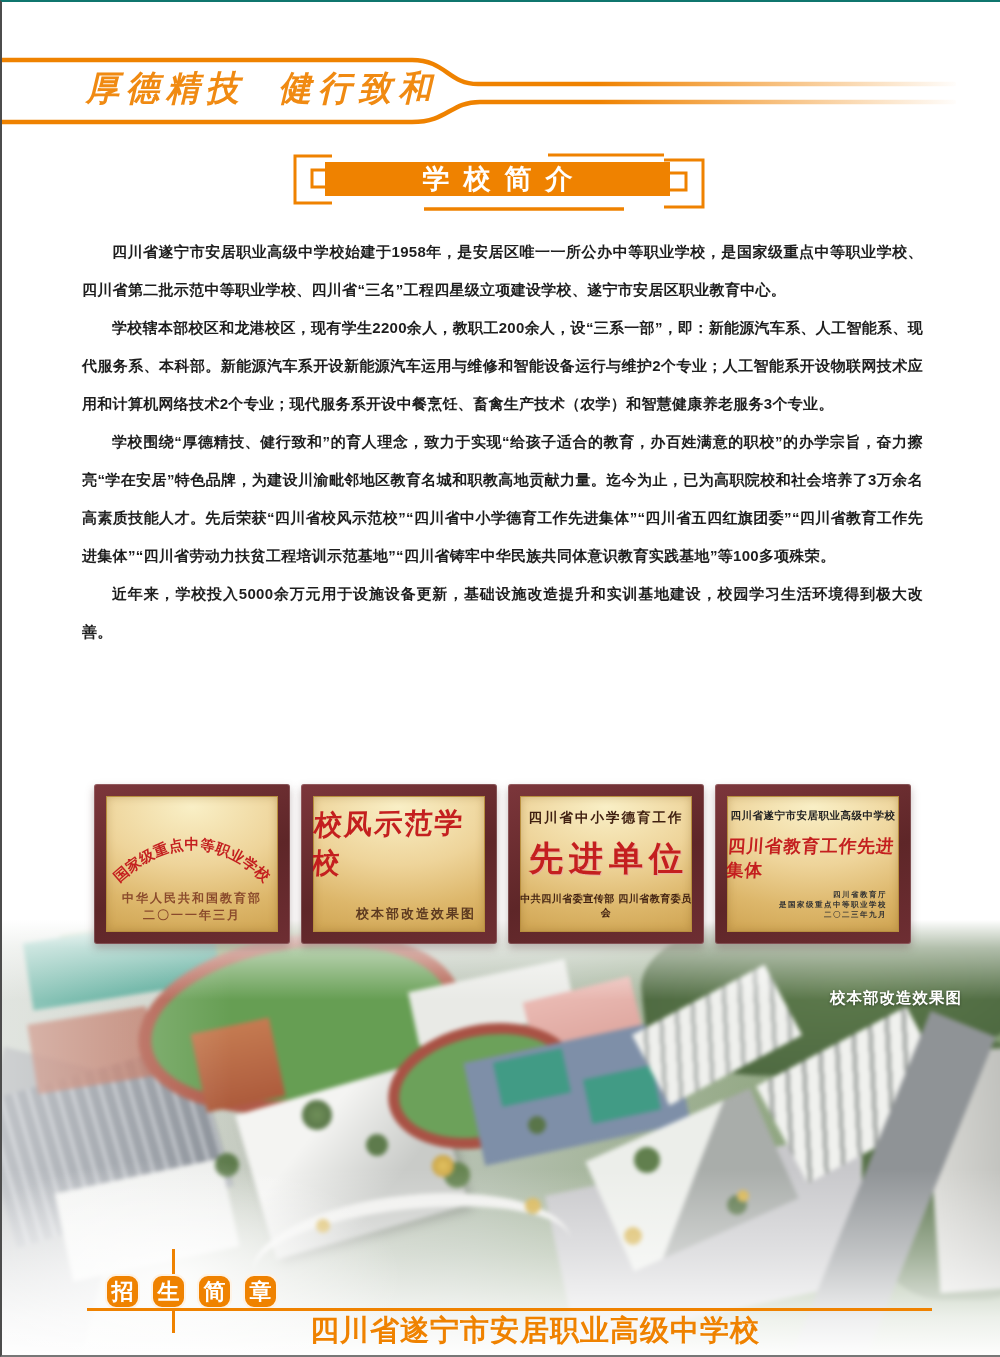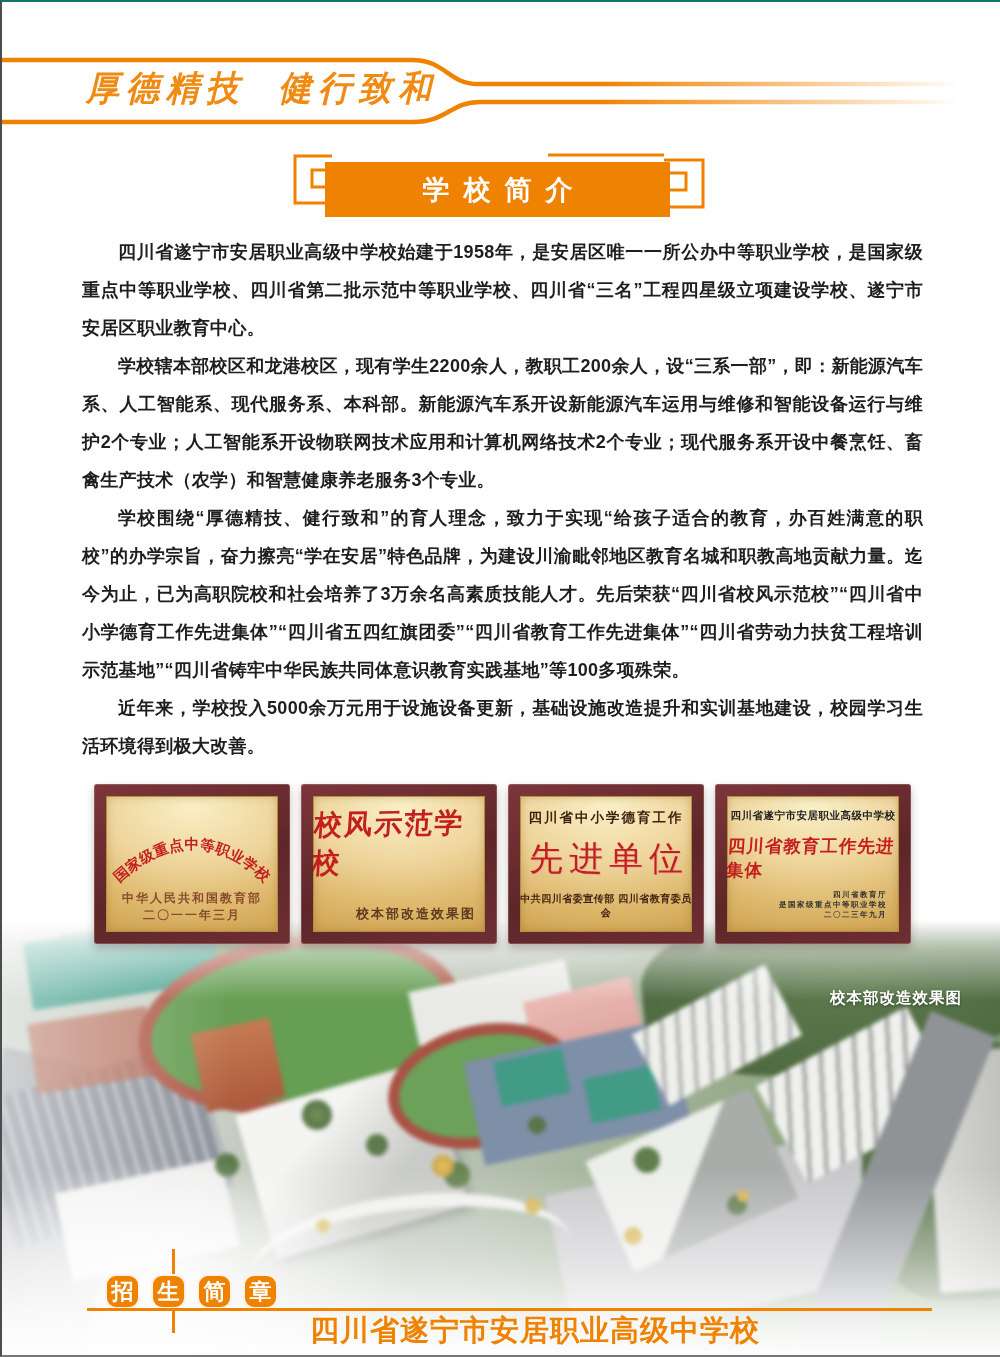--- a/index.html
+++ b/index.html
@@ -9,49 +9,49 @@
     border-left:2px solid #4c4c4c;border-top:2px solid #0f766e;border-bottom:2px solid #777;
     font-family:"Liberation Sans","DejaVu Sans",sans-serif;
   }
   
   .decor-svg{position:absolute;left:0;top:0;width:1000px;height:230px;pointer-events:none;}
   .motto{
     position:absolute;left:84px;top:64px;font-size:33px;font-weight:900;font-style:italic;
     color:#f08a12;letter-spacing:7px;white-space:pre;transform:scaleY(1.06);
   }
   .banner-box{
-    position:absolute;left:323px;top:160px;width:345px;height:55px;background:#ef8200;
+    position:absolute;left:323px;top:160px;width:345px;height:34px;background:#ef8200;
     display:flex;align-items:center;justify-content:center;font-family:Liberation Serif, serif;
   }
   .banner-box span{color:#fff;font-size:27px;font-weight:bold;letter-spacing:14px;margin-right:-14px;}
   
   .intro{
     position:absolute;left:80px;top:231px;width:841px;color:#1e1e1e;
-    font-size:18px;line-height:38px;font-weight:700;text-align:justify;letter-spacing:.3px;
+    font-size:15px;line-height:38px;font-weight:700;text-align:justify;letter-spacing:.3px;
   }
   .intro p{margin:0;text-indent:2em;}
   
   .plaques{position:absolute;left:92px;top:782px;display:flex;gap:11px;z-index:6;}
   .plaque{
     width:196px;height:160px;box-sizing:border-box;padding:12px;border-radius:3px;
     background:linear-gradient(160deg,#7c363b,#5e2628 55%,#6e2e33);
     box-shadow:0 4px 8px rgba(100,70,70,.35), inset 0 0 0 1px rgba(255,255,255,.18);
   }
   .plate{
     width:100%;height:100%;box-sizing:border-box;
     background:radial-gradient(120% 95% at 50% 8%,#f9efc6 0%,#eed49a 45%,#ddb76b 78%,#d2a857 100%);
     box-shadow:inset 0 0 0 1px #b98f3e, inset 0 0 10px rgba(120,80,20,.35);
     display:flex;flex-direction:column;align-items:center;justify-content:center;overflow:hidden;
   }
   .arc-text{fill:#c41f1f;font-size:14.5px;font-weight:bold;letter-spacing:.5px;}
   .plq-issuer{font-size:12px;color:#8a4a2c;font-weight:bold;letter-spacing:2px;line-height:17px;}
   .plq2-title{font-size:28px;font-weight:900;color:#c41f1f;transform:skewX(-5deg) rotate(-1deg);letter-spacing:2px;}
   .plq2-issuer{font-size:13px;color:#5d3a20;font-weight:bold;letter-spacing:2px;margin-top:24px;margin-left:34px;}
   .plq3-cat{font-size:13.5px;color:#3f1f10;font-weight:bold;letter-spacing:2px;}
-  .plq3-title{font-size:34px;color:#c41f1f;font-weight:400;letter-spacing:6px;margin:9px 0 10px 6px;text-shadow:1px 1px 0 #e9b0a0;}
+  .plq3-title{font-size:34px;color:#c41f1f;font-weight:700;letter-spacing:6px;margin:9px 0 10px 6px;text-shadow:1px 1px 0 #e9b0a0;}
   .plq3-issuer{font-size:10px;color:#3f1f10;font-weight:bold;letter-spacing:.5px;text-align:center;}
   .plq4-school{font-size:10.5px;color:#222;font-weight:bold;letter-spacing:.5px;}
   .plq4-title{font-size:17.5px;color:#c41f1f;font-weight:900;letter-spacing:1px;margin:11px 0 8px;transform:skewX(-4deg);}
   .plq4-issuer{font-size:7.5px;line-height:10px;color:#333;font-weight:bold;text-align:right;align-self:flex-end;margin-right:12px;letter-spacing:1.5px;}
   
   .photo{position:absolute;left:0;top:918px;width:1000px;height:439px;overflow:hidden;
     background:linear-gradient(105deg,#c8cfc6 0%,#cdd2c9 18%,#bfc6ba 35%,#b3bfae 50%,#9aad8d 68%,#87a077 82%,#7e9770 100%);}
   .paint{position:absolute;inset:0;filter:blur(2px) saturate(.95);}
   .paint div{position:absolute;}
   .haze{position:absolute;pointer-events:none;}

